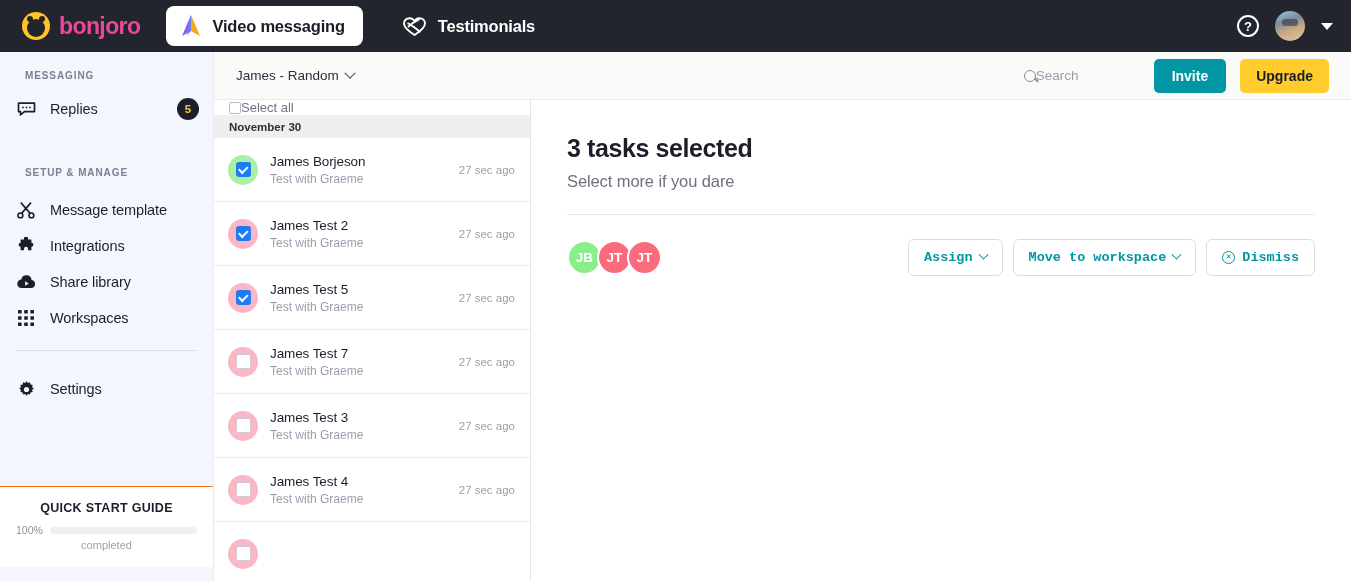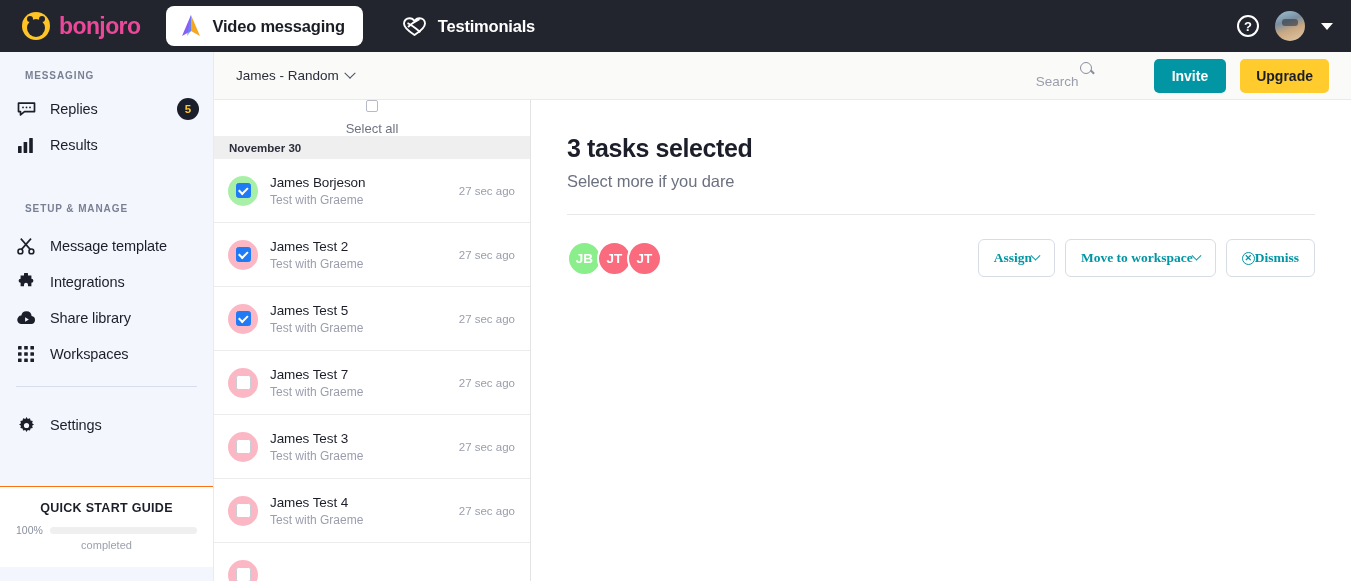--- a/index.html
+++ b/index.html
@@ -119,21 +119,21 @@
     border-bottom: 1px solid #EAEAEA;
     display: flex; align-items: center; padding: 0 22px;
   }
   .ws-select { display: flex; align-items: center; gap: 7px; }
   .ws-name { font-size: 13.5px; color: #2B2E3A; }
   .chev {
     width: 8px; height: 8px; border-right: 1.6px solid #4C5160; border-bottom: 1.6px solid #4C5160;
     transform: rotate(45deg) translate(-2px,-2px);
   }
   .subbar-right { margin-left: auto; display: flex; align-items: center; gap: 14px; }
-  .search-box { display: flex; align-items: center; gap: 0; padding-right: 4px; flex-direction: column;}
+  .search-box { display: flex; align-items: center; gap: 0; padding-right: 4px;}
   .search-glyph {
     width: 12px; height: 12px; border: 1.6px solid #8A8F9E; border-radius: 50%;
     position: relative;
   }
   .search-glyph:after {
     content: ""; position: absolute; width: 5px; height: 1.6px; background: #8A8F9E;
     right: -4px; bottom: 0px; transform: rotate(45deg);
   }
   .search-input {
     border: none; outline: none; background: transparent;
@@ -153,23 +153,22 @@
 
   .panes { flex: 1; display: flex; min-height: 0; }
 
   
   .tasklist {
     width: 317px; flex: 0 0 317px; background: #ffffff;
     border-right: 1px solid #E3E3E3; display: flex; flex-direction: column;
     overflow: hidden;
   }
   .selectall-row {
-    height: 38px; display: flex; align-items: center; gap: 9px; padding: 0 15px;
+    height: 38px; display: flex; align-items: center; gap: 0; padding: 0 15px;
     border-bottom: 1px solid #EFEFEF;
-    flex-direction: column;
   }
   .cb-empty {
     width: 12px; height: 12px; border: 1.4px solid #B6BAC4; border-radius: 2px; background: #fff;
   }
   .selectall-label { font-size: 13px; color: #6F7482; }
   .date-head {
     background: #EFEFEF; padding: 5px 15px; font-size: 11.5px; font-weight: bold; color: #2B2E3A;
   }
   .task-row {
     display: flex; align-items: center; gap: 12px;
@@ -205,22 +204,22 @@
   .stack-av {
     width: 35px; height: 35px; border-radius: 50%;
     display: flex; align-items: center; justify-content: center;
     color: #ffffff; font-size: 13.5px; font-weight: bold;
     border: 2px solid #ffffff; margin-right: -5px;
   }
   .action-btns { margin-left: auto; display: flex; gap: 10px; }
   .btn-outline {
     background: #ffffff; border: 1px solid #D8DCE4; border-radius: 6px;
     color: #0296A4; font-size: 13.5px; font-weight: bold;
-    padding: 10px 15px; display: flex; align-items: center; cursor: pointer;
-    font-family: Liberation Serif, serif;
+    padding: 10px 15px; display: flex; align-items: center; gap: 7px; cursor: pointer;
+    font-family: Liberation Mono, monospace;
   }
   .chev-teal {
     width: 7px; height: 7px; border-right: 1.7px solid #0296A4; border-bottom: 1.7px solid #0296A4;
     transform: rotate(45deg) translate(-2px,-2px);
   }
   .dismiss-glyph {
     width: 13px; height: 13px; border: 1.6px solid #0296A4; border-radius: 50%;
     display: flex; align-items: center; justify-content: center;
     font-size: 9px; line-height: 1; font-weight: bold; color: #0296A4;
   }
@@ -290,30 +289,20 @@
             <path d="M1.5 2.2 h16 v8.4 h-10 l-4 3.3 v-3.3 h-2 Z" stroke-linejoin="round"></path>
             <circle cx="6" cy="6.4" r="0.9" fill="#1C1F2A" stroke="none"></circle>
             <circle cx="9.5" cy="6.4" r="0.9" fill="#1C1F2A" stroke="none"></circle>
             <circle cx="13" cy="6.4" r="0.9" fill="#1C1F2A" stroke="none"></circle>
           </svg>
         </span>
         <span class="slabel">Replies</span>
         <span class="badge">5</span>
       </div>
 
-      <div class="side-item">
-        <span class="sicon">
-          <svg width="16" height="15" viewBox="0 0 16 15" fill="#1C1F2A">
-            <rect x="0" y="8" width="3.6" height="7" rx="0.6"></rect>
-            <rect x="5.6" y="4" width="3.6" height="11" rx="0.6"></rect>
-            <rect x="11.2" y="0" width="3.6" height="15" rx="0.6"></rect>
-          </svg>
-        </span>
-        <span class="slabel">Results</span>
-      </div>
 
       <div class="side-gap"></div>
       <div class="side-section-title">SETUP &amp; MANAGE</div>
 
       <div class="side-item" style="margin-top:4px">
         <span class="sicon">
           <svg width="18" height="18" viewBox="0 0 18 18" fill="none" stroke="#1C1F2A" stroke-width="1.6">
             <circle cx="3.4" cy="14.4" r="2.4"></circle>
               <circle cx="14.4" cy="14.4" r="2.4"></circle>
             <path d="M4.6 12.4 L14 1.6"></path>

